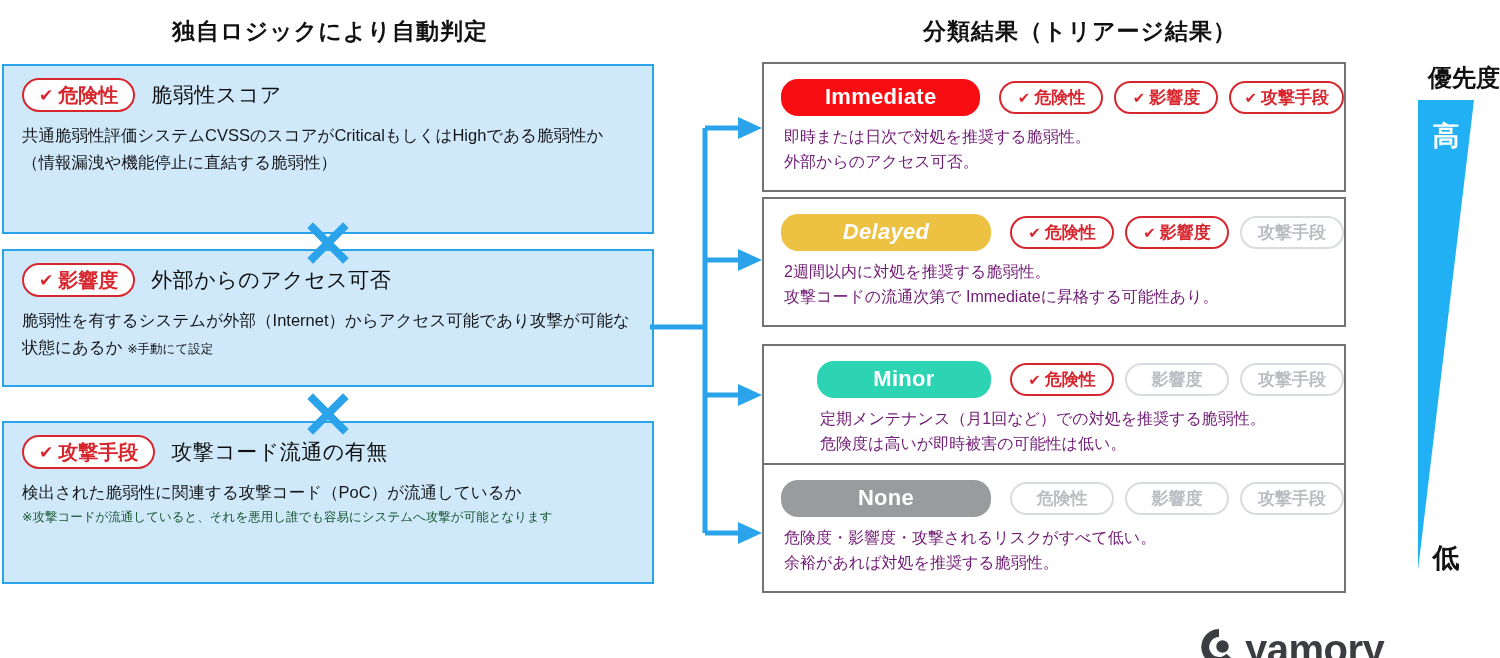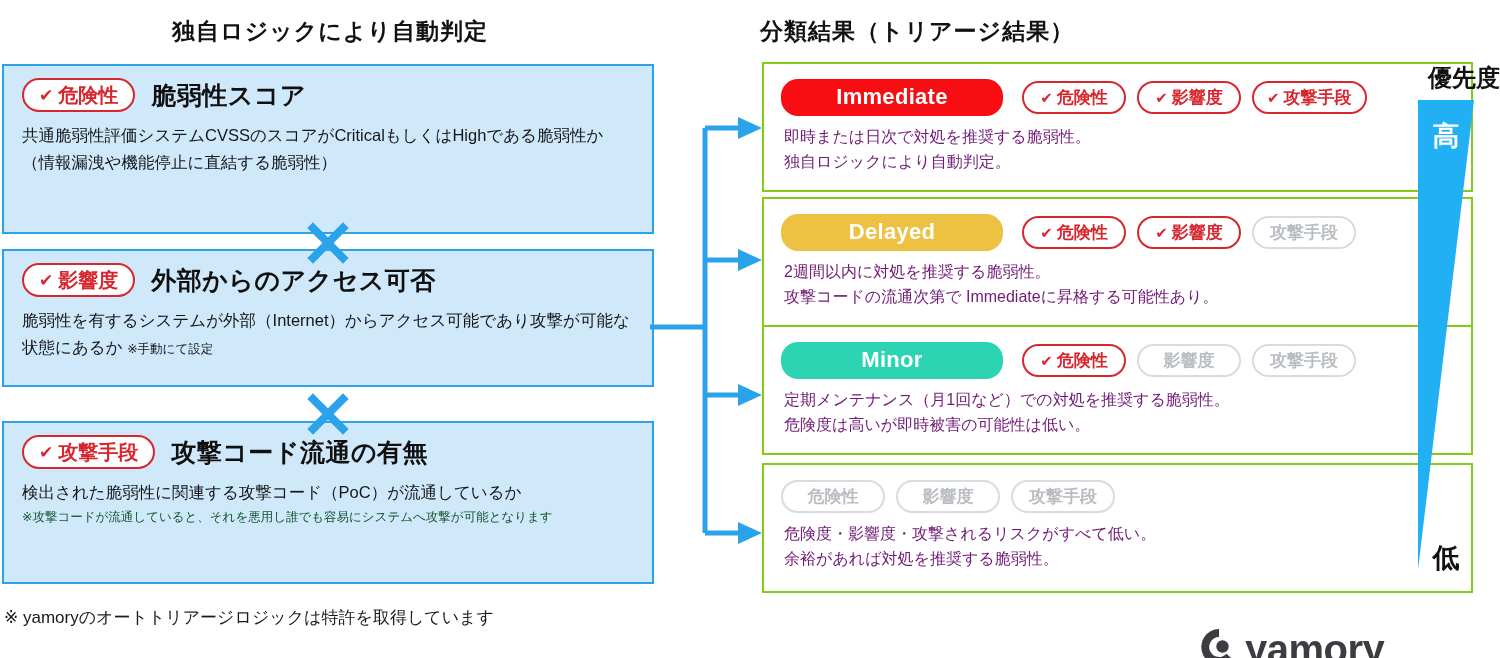--- a/index.html
+++ b/index.html
@@ -16,21 +16,21 @@
   
   .col-title{
     position:absolute;
     font-size:23px;
     font-weight:bold;
     letter-spacing:1px;
     color:#111;
     white-space:nowrap;
   }
   #title-left{left:0;top:16px;width:660px;text-align:center;}
-  #title-right{left:760px;top:16px;width:640px;text-align:left;}
+  #title-right{left:760px;top:16px;width:640px;text-align:center;}
 
   
   .criteria-panel{
     position:absolute;
     left:2px;
     width:652px;
     background:#cfe9fa;
     border:2px solid #2aa3ea;
     box-sizing:border-box;
   }
@@ -54,22 +54,22 @@
     border-radius:999px;
     color:#d8262f;
     font-weight:bold;
     font-size:20px;
     padding:5px 15px;
     line-height:1;
     white-space:nowrap;
   }
   .chip-red .tick{font-size:17px;line-height:1;}
   .panel-title{
-    font-size:25px;
-    font-weight:bold;
+    font-size:21px;
+    font-weight:normal;
     color:#101010;
     letter-spacing:0.5px;
     white-space:nowrap;
   }
   .panel-body{
     padding:10px 16px 0 18px;
     font-size:16.5px;
     line-height:1.62;
     color:#15161a;
   }
@@ -101,28 +101,28 @@
     white-space:nowrap;
   }
 
   
   #connector{position:absolute;left:650px;top:55px;width:120px;height:520px;}
 
   
   .result-card{
     position:absolute;
     left:762px;
-    width:711px;
+    width:584px;
     background:#ffffff;
-    border:2px solid #84cc16;
+    border:2px solid #737373;
     box-sizing:border-box;
   }
   #result-0{top:62px;height:130px;}
   #result-1{top:197px;height:130px;}
-  #result-2{top:325px;height:130px;}
+  #result-2{top:344px;height:130px;padding-left:36px;}
   #result-3{top:463px;height:130px;}
 
   .result-head{
     display:flex;
     align-items:center;
     padding:15px 0 0 17px;
     gap:19px;
   }
   .sev-badge{
     width:222px;
@@ -233,21 +233,20 @@
       <line x1="37" y1="7" x2="7" y2="37" stroke="#2aa3ea" stroke-width="8" stroke-linecap="square"></line>
     </svg>
   </div>
   <div class="cross" id="cross-1">
     <svg width="44" height="44" viewBox="0 0 44 44" aria-hidden="true">
       <line x1="7" y1="7" x2="37" y2="37" stroke="#2aa3ea" stroke-width="8" stroke-linecap="square"></line>
       <line x1="37" y1="7" x2="7" y2="37" stroke="#2aa3ea" stroke-width="8" stroke-linecap="square"></line>
     </svg>
   </div>
 
-  <div id="footnote">※ yamoryのオートトリアージロジックは特許を取得しています</div>
 
   <div id="connector">
     <svg width="120" height="520" viewBox="0 0 120 520" aria-hidden="true">
       <g stroke="#2aa3ea" stroke-width="5" fill="none">
 
         <line x1="0" y1="272" x2="55" y2="272"></line>
 
         <line x1="55" y1="73" x2="55" y2="478"></line>
 
         <line x1="55" y1="73" x2="92" y2="73"></line>
@@ -277,27 +276,27 @@
             <span>影響度</span>
           </span>
         <span class="tag on">
             <span class="tick">✔</span>
             <span>攻撃手段</span>
           </span>
       </span>
     </div>
     <div class="result-body">
       <div>即時または日次で対処を推奨する脆弱性。</div>
-      <div>独自ロジックにより自動判定。</div>
+      <div>外部からのアクセス可否。</div>
     </div>
   </div>
 
   <div class="result-card" id="result-1">
     <div class="result-head">
-      <span class="sev-badge" style="background: rgb(237, 193, 66);">Delayed</span>
+      <span class="sev-badge" style="background: rgb(237, 193, 66); font-style: italic;">Delayed</span>
       <span class="tag-row">
         <span class="tag on">
             <span class="tick">✔</span>
             <span>危険性</span>
           </span>
         <span class="tag on">
             <span class="tick">✔</span>
             <span>影響度</span>
           </span>
         <span class="tag off">
@@ -328,20 +327,21 @@
       </span>
     </div>
     <div class="result-body">
       <div>定期メンテナンス（月1回など）での対処を推奨する脆弱性。</div>
       <div>危険度は高いが即時被害の可能性は低い。</div>
     </div>
   </div>
 
   <div class="result-card" id="result-3">
     <div class="result-head">
+      <span class="sev-badge" style="background: rgb(153, 155, 157);">None</span>
       <span class="tag-row">
         <span class="tag off">
             <span>危険性</span>
           </span>
         <span class="tag off">
             <span>影響度</span>
           </span>
         <span class="tag off">
             <span>攻撃手段</span>
           </span>

